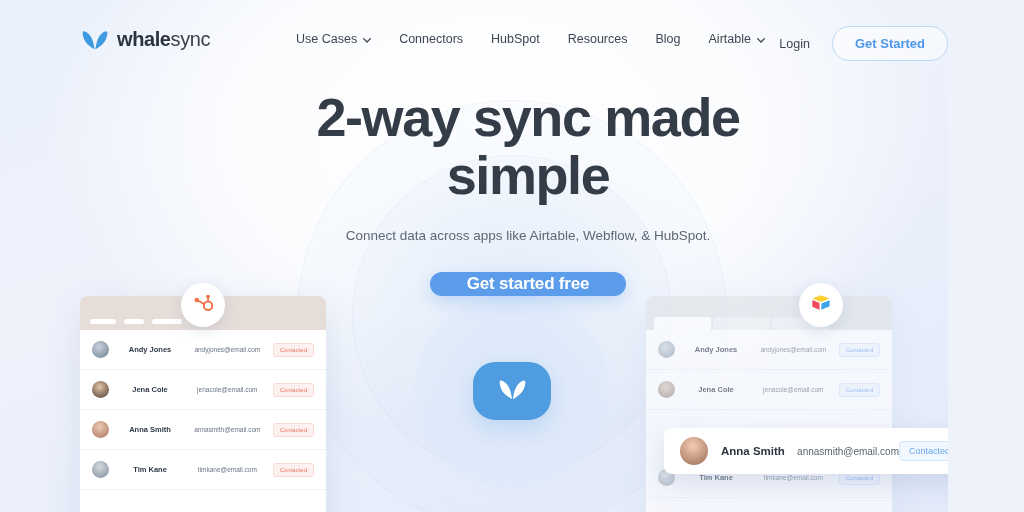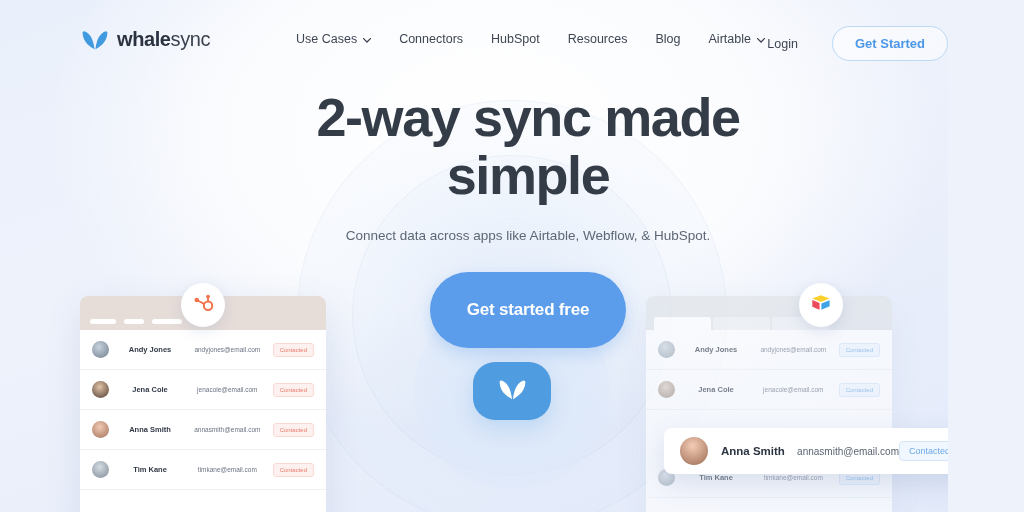--- a/index.html
+++ b/index.html
@@ -42,21 +42,21 @@
   .logo-text .b { font-weight: bold; }
   .logo-text .l { font-weight: normal; color: #3a424f; }
 
   .nav-links { position: absolute; left: 296px; top: 32px; display: flex; align-items: center; gap: 28px; }
   .nav-link {
     font-size: 12.5px; color: #3e4654; white-space: nowrap;
     display: flex; align-items: center; gap: 6px; cursor: pointer;
   }
   .caret { width: 8px; height: 5px; display: inline-block; }
 
-  .nav-right { position: absolute; right: 76px; top: 26px; display: flex; align-items: center; gap: 34px; margin-left: 22px; }
+  .nav-right { position: absolute; right: 76px; top: 26px; display: flex; align-items: center; gap: 22px; margin-left: 22px; }
   .login-link { font-size: 12.5px; color: #3e4654; cursor: pointer; }
   .get-started-btn {
     font-size: 13px; font-weight: bold; color: #4d97e8;
     border: 1.4px solid #bcd9f5; border-radius: 999px;
     padding: 9px 22px; background: rgba(255,255,255,0.5);
     cursor: pointer; white-space: nowrap;
   }
 
   
   .hero { position: absolute; top: 88px; left: 16px; width: 1024px; text-align: center; z-index: 30; }
@@ -65,21 +65,21 @@
     color: #333c47; letter-spacing: -1.4px;
     max-width: 470px; margin: 0 auto;
   }
   .hero .sub {
     margin-top: 20px; font-size: 13.5px; line-height: 1.62; color: #5d6775;
   }
   .cta-wrap { margin-top: 26px; }
   .cta {
     display: inline-block; background: #5b9ceb; color: #ffffff;
     font-size: 17px; font-weight: bold; letter-spacing: -0.2px;
-    padding: 28px 37px; border: none; border-radius: 999px; cursor: pointer;
+    padding: 2px 37px; border: none; border-radius: 999px; cursor: pointer;
     box-shadow: 0 6px 16px rgba(91,156,235,0.28);
   }
 
   
   .whale-badge {
     position: absolute; left: 473px; top: 362px;
     width: 78px; height: 58px; border-radius: 22px;
     background: #4f9ce0; z-index: 32;
     display: flex; align-items: center; justify-content: center;
     box-shadow: 0 8px 20px rgba(79,156,224,0.22);

